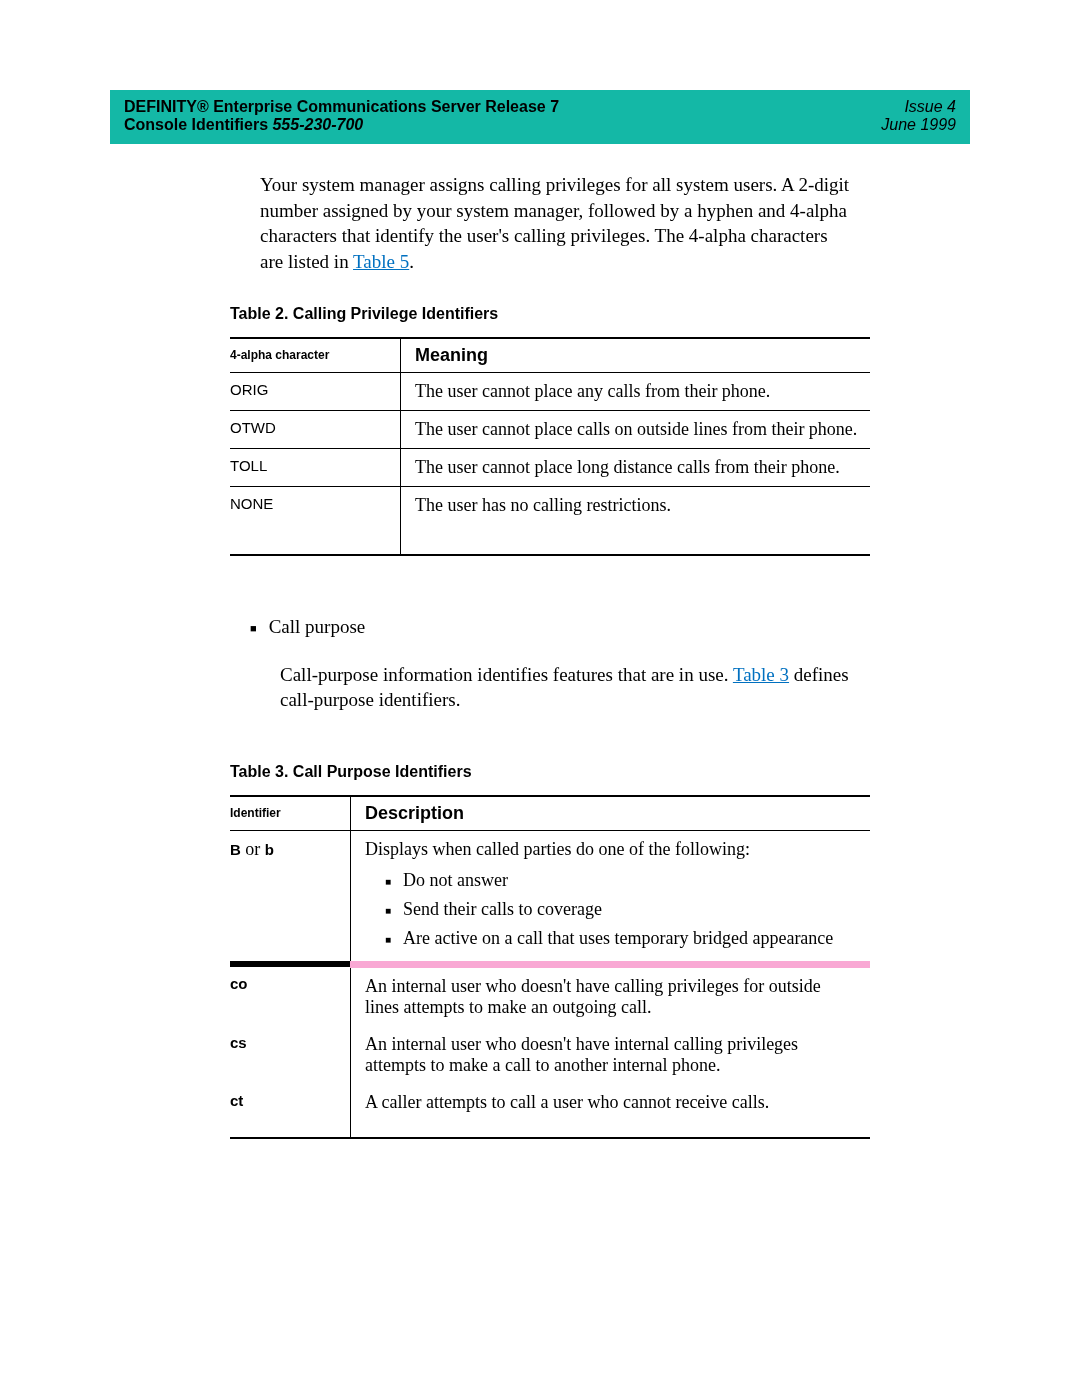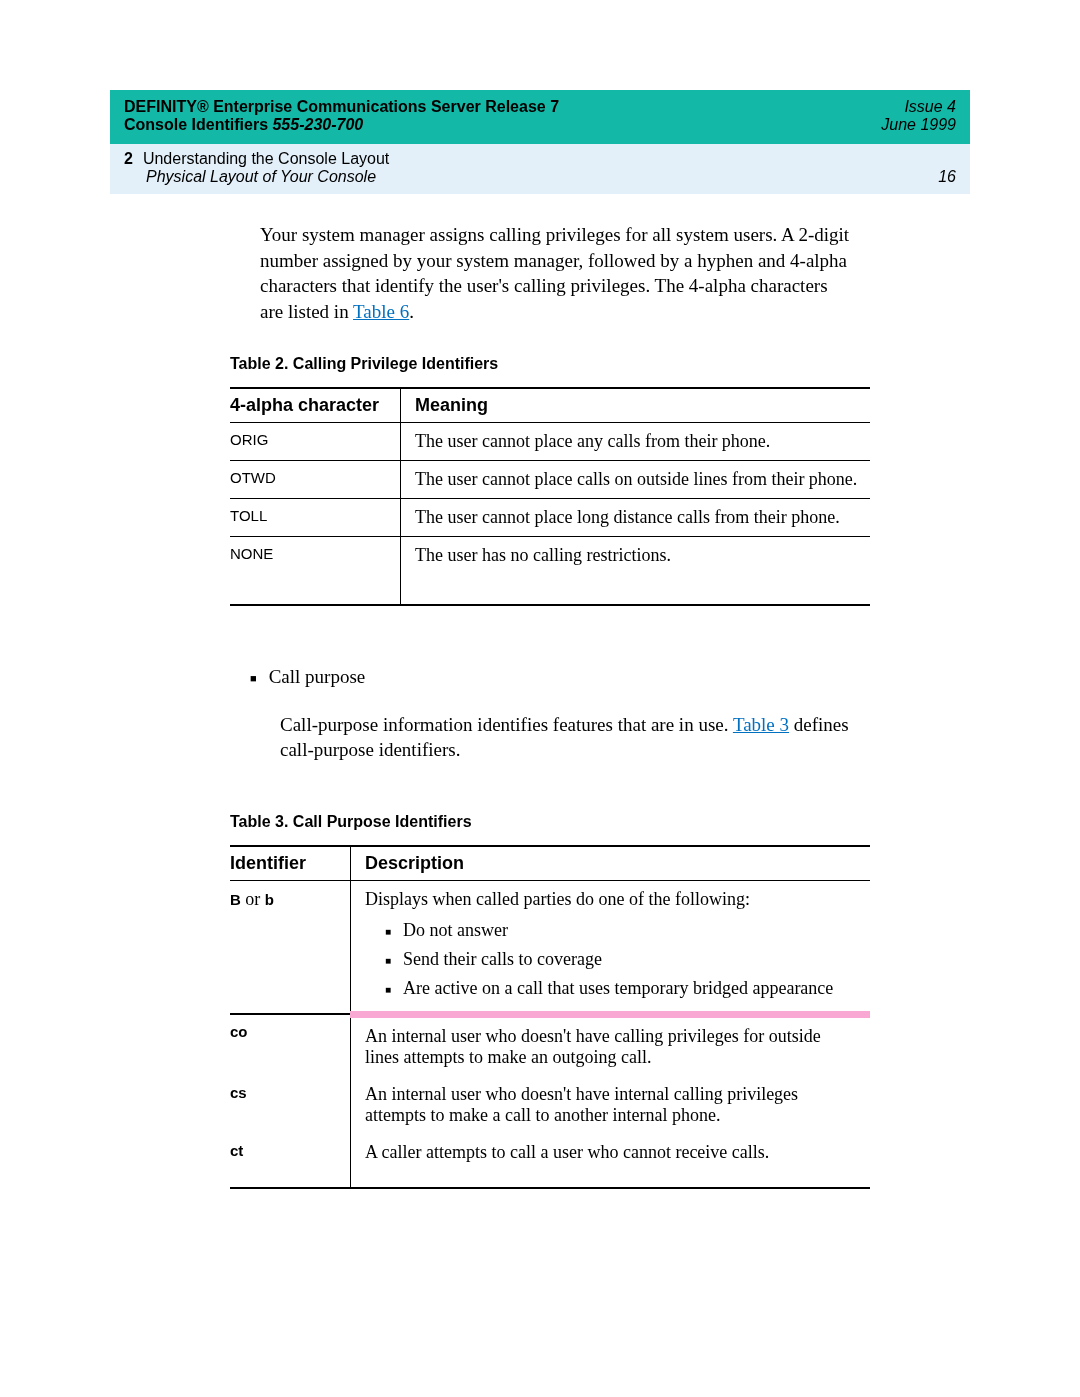--- a/index.html
+++ b/index.html
@@ -82,21 +82,21 @@
     border-bottom: 1px solid #000;
   }
   table.datatable .col1 {
     font-family: Arial, Helvetica, sans-serif;
     font-size: 15px;
     width: 160px;
     border-right: 1px solid #000;
     padding-right: 10px;
   }
   table.datatable th.col1 {
-    font-size: 18px;
+    font-size: 12px;
     border-right: 1px solid #000;
   }
   table.datatable .col2 {
     padding-left: 14px;
   }
   table.datatable tr.last td {
     border-bottom: 2px solid #000;
   }
   table.table3 .col1 {
     width: 110px;
@@ -149,30 +149,23 @@
         <div class="line2">
           <span>Console Identifiers  </span><span class="docnum">555-230-700</span>
         </div>
       </div>
       <div class="right">
         <div>Issue 4</div>
         <div>June 1999</div>
       </div>
     </div>
   </div>
-  <div class="header-bottom">
-    <div>
-      <span class="chap-num">2</span><span>Understanding the Console Layout</span>
-      <span class="chap-sub">Physical Layout of Your Console</span>
-    </div>
-    <div class="pagenum">16</div>
-  </div>
 
   <div class="body-text">
-    <span>Your system manager assigns calling privileges for all system users. A 2-digit number assigned by your system manager, followed by a hyphen and 4-alpha characters that identify the user's calling privileges. The 4-alpha characters are listed in </span><span class="link">Table 6</span><span>.</span>
+    <span>Your system manager assigns calling privileges for all system users. A 2-digit number assigned by your system manager, followed by a hyphen and 4-alpha characters that identify the user's calling privileges. The 4-alpha characters are listed in </span><span class="link">Table 5</span><span>.</span>
   </div>
 
   <div class="table-caption">Table 2.    Calling Privilege Identifiers</div>
   <table class="datatable">
     <tbody>
         <tr>
       <th class="col1">4-alpha character</th>
       <th class="col2">Meaning</th>
     </tr>
     <tr>
@@ -218,21 +211,21 @@
       <td class="col2" style="border-bottom:none">
         <div>Displays when called parties do one of the following:</div>
         <ul class="inner-list" style="margin-left:20px">
           <li>Do not answer</li>
           <li>Send their calls to coverage</li>
           <li>Are active on a call that uses temporary bridged appearance</li>
         </ul>
       </td>
     </tr>
     <tr>
-      <td class="col1" style="border-top:2px solid #000000;border-bottom:none">co</td>
+      <td class="col1" style="border-top:6px solid #000000;border-bottom:none">co</td>
       <td class="col2" style="border-top:7px solid #f9a8d4;border-bottom:none">An internal user who doesn't have calling privileges for outside lines attempts to make an outgoing call.</td>
     </tr>
     <tr>
       <td class="col1" style="border-bottom:none">cs</td>
       <td class="col2" style="border-bottom:none">An internal user who doesn't have internal calling privileges attempts to make a call to another internal phone.</td>
     </tr>
     <tr>
       <td class="col1" style="border-bottom:none;padding-bottom:18px">ct</td>
       <td class="col2" style="border-bottom:none;padding-bottom:24px">A caller attempts to call a user who cannot receive calls.</td>
     </tr>

